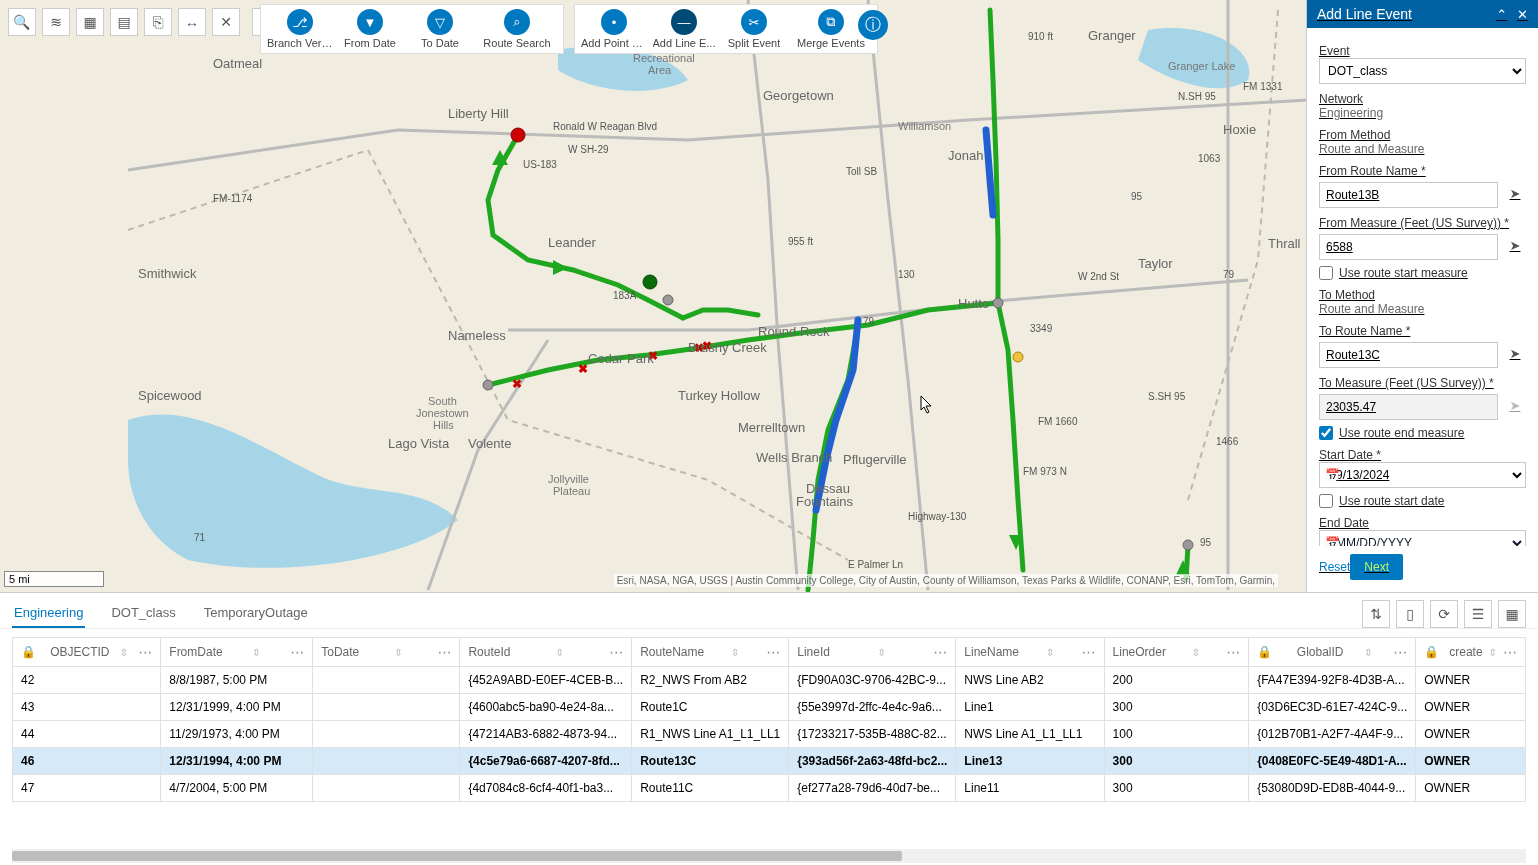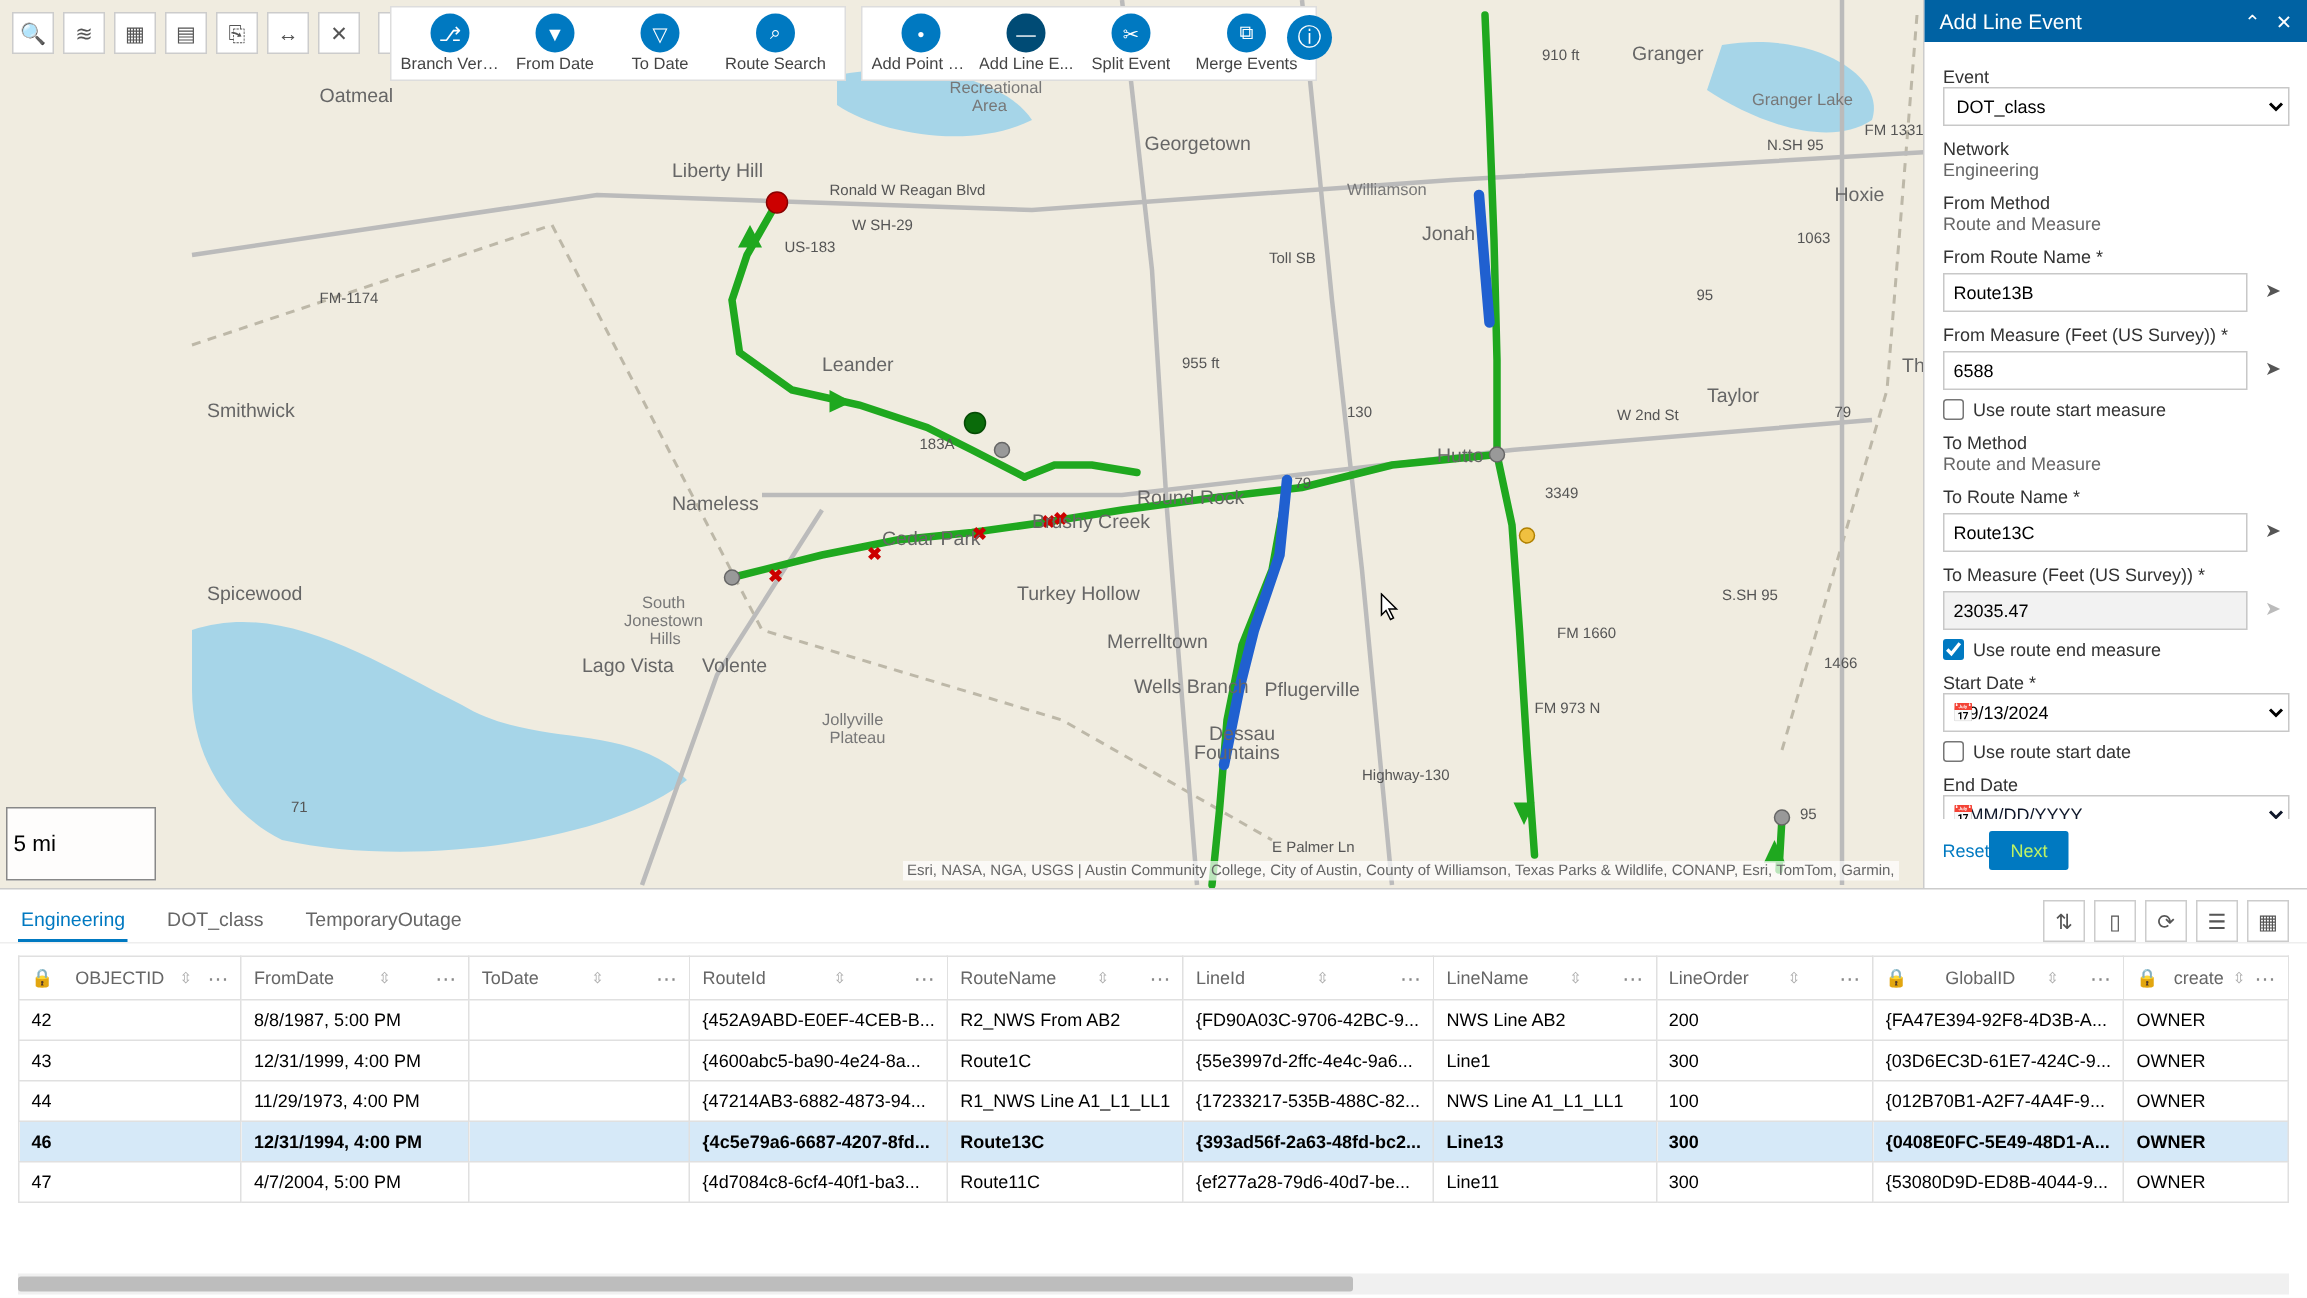--- a/index.html
+++ b/index.html
@@ -22,25 +22,25 @@
 .map-svg { width:100%; height:100%; }
 .map-road { stroke:#bbb; stroke-width:3; fill:none; }
 .map-road.dash { stroke-dasharray:6 5; stroke-width:2; stroke:#bdb8a8; }
 .water { fill:#a6d5e8; stroke:none; }
 .green-route { stroke:#1fa81f; stroke-width:5; fill:none; stroke-linecap:round; }
 .blue-route { stroke:#2060d0; stroke-width:7; fill:none; stroke-linecap:round; }
 .map-label { font-size:11px; fill:#777; font-family:Arial; }
 .map-label.town { font-size:13px; fill:#666; }
 .shield-lbl { font-size:10px; fill:#555; }
 .x-marker { font-size:12px; fill:#c00; font-weight:bold; }
-.scale-bar { position:absolute; left:4px; bottom:278px; background:rgba(255,255,255,0.9); border:1px solid #888; padding:15px 4px; font-size:15px; width:100px; text-align:left; z-index:15;}
-.attribution { position:absolute; right:272px; bottom:278px; font-size:10px; color:#666; z-index:15; background:rgba(255,255,255,0.7); padding:1px 3px; }
-
-
-.side-panel { position:absolute; top:0; right:0; width:256px; bottom:273px; background:#fff; border-left:1px solid #ccc; z-index:30; display:flex; flex-direction:column; }
+.scale-bar { position:absolute; left:4px; bottom:278px; background:rgba(255,255,255,0.9); border:1px solid #888; padding:1px 4px; font-size:11px; width:100px; text-align:left; z-index:15;}
+.attribution { position:absolute; right:260px; bottom:278px; font-size:10px; color:#666; z-index:15; background:rgba(255,255,255,0.7); padding:1px 3px; }
+
+
+.side-panel { position:absolute; top:0; right:0; width:232px; bottom:273px; background:#fff; border-left:1px solid #ccc; z-index:30; display:flex; flex-direction:column;text-decoration:underline; }
 .panel-header { background:#0062a3; color:#fff; padding:6px 10px; font-size:14px; display:flex; align-items:center; justify-content:space-between; }
 .panel-header .hdr-icons { display:flex; gap:10px; }
 .panel-header .hdr-icons span { cursor:pointer; font-size:13px; }
 .panel-body { padding:8px 12px 4px 12px; overflow:auto; font-size:12px; color:#333; }
 .fld-lbl { font-size:12px; color:#333; margin-top:8px; }
 .fld-val { font-size:12px; color:#666; }
 .input-row { display:flex; align-items:flex-start; gap:6px; margin-top:4px; }
 .tx { flex:1; height:26px; border:1px solid #c8c8c8; padding:0 6px; font-size:12px; background:#fff; }
 .tx[readonly] { background:#f2f2f2; }
 .pick-btn { width:22px; height:22px; display:flex; align-items:center; justify-content:center; cursor:pointer; color:#555; font-size:13px; }

